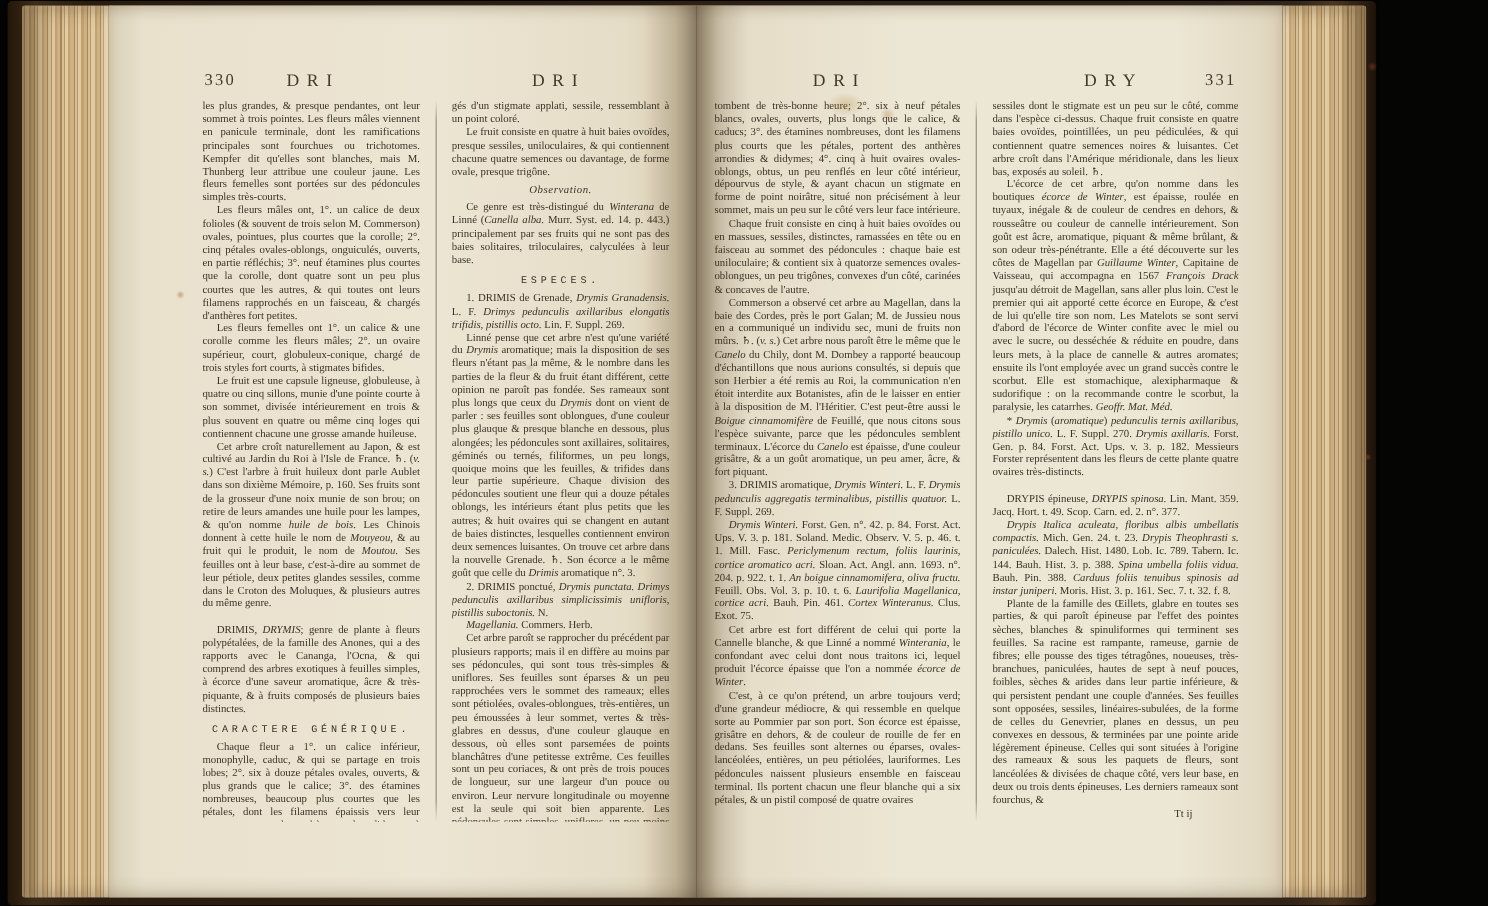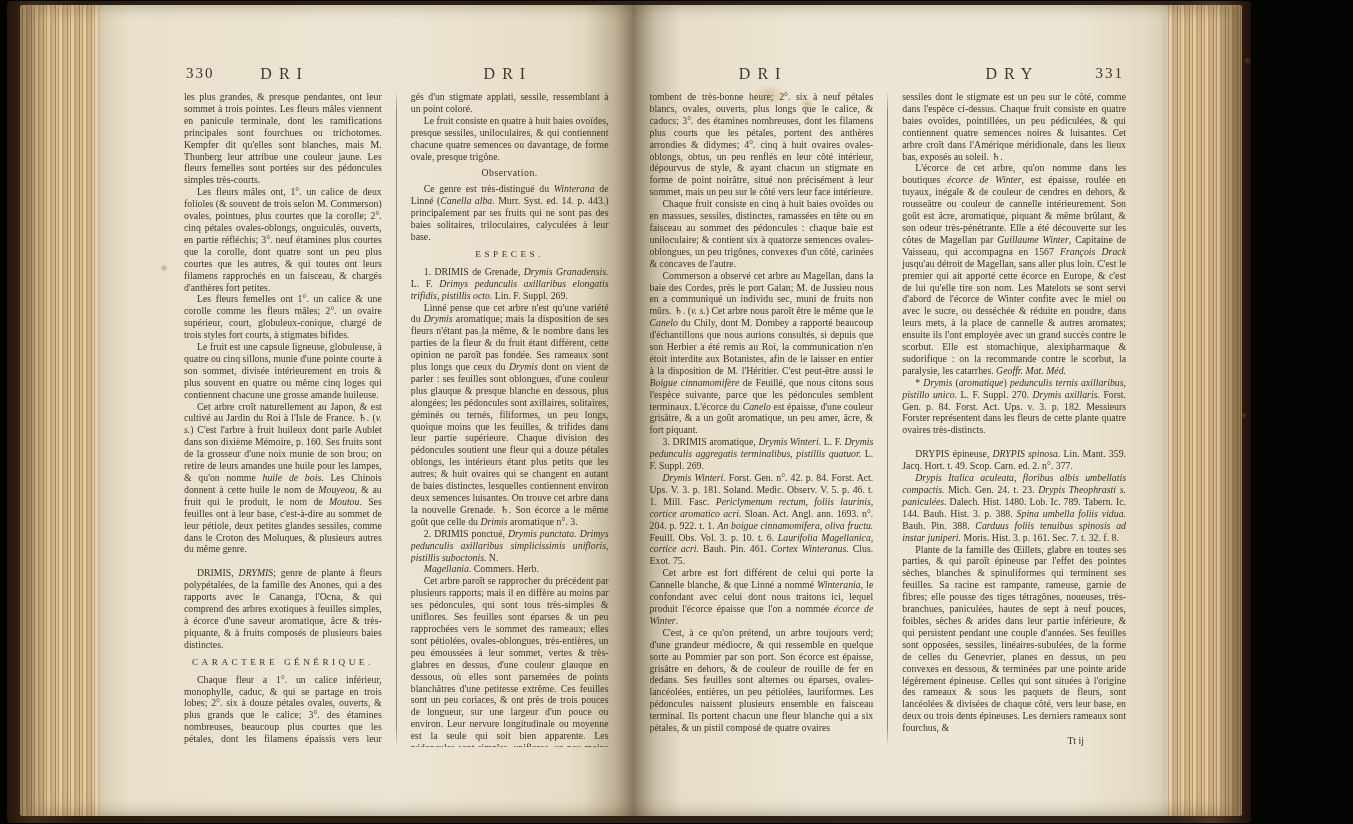--- a/index.html
+++ b/index.html
@@ -36,22 +36,22 @@
   .head-cell{flex:1 1 0;text-align:center;font-size:16px;letter-spacing:7px;color:#423829;}
   .pnum{position:absolute;top:0;font-size:15px;letter-spacing:2px;color:#423829;}
   .pnum.l{left:2px;} .pnum.r{right:2px;font-family:Liberation Serif, serif;}
   .cols{display:flex;gap:4px;height:656px;margin-top:0;}
   .col{flex:1 1 0;overflow:hidden;font-size:9.8px;line-height:11.9px;text-align:justify;}
   .colrule{flex:0 0 1px;background:linear-gradient(rgba(70,58,40,.0),rgba(70,58,40,.55) 3%,rgba(70,58,40,.55) 97%,rgba(70,58,40,0));margin:0 10px;}
   .para{margin:0;}
   .para.first{text-indent:0;}
   .para.ind{text-indent:13px;}
   .para.art{text-indent:13px;margin-top:12px;}
-  .para.ctr{text-align:center;text-indent:0;letter-spacing:3.5px;font-size:9.2px;margin:6px 0 5px;}
-  .para.ctri{text-align:center;text-indent:0;margin:5px 0 4px;letter-spacing:.5px;}
+  .para.ctr{text-align:center;text-indent:0;letter-spacing:3.5px;font-size:9.2px;margin:6px 0 5px;font-family:Liberation Mono, monospace;}
+  .para.ctri{text-align:center;text-indent:0;font-style:italic;margin:5px 0 4px;letter-spacing:.5px;}
   .para.sig{text-align:right;text-indent:0;padding-right:42px;margin-top:1px;}
   
   .spot{position:absolute;border-radius:50%;pointer-events:none;}
   .s1{left:752px;top:84px;width:34px;height:22px;background:radial-gradient(rgba(168,120,45,.28),rgba(168,120,45,0) 70%);}
   .s2{left:800px;top:98px;width:14px;height:12px;background:radial-gradient(rgba(150,100,35,.3),rgba(150,100,35,0) 70%);}
   .s3{left:1243px;top:56px;width:9px;height:9px;background:radial-gradient(rgba(150,60,30,.55),rgba(150,60,30,0) 70%);}
   .s4{left:1240px;top:412px;width:7px;height:7px;background:radial-gradient(rgba(140,90,30,.5),rgba(140,90,30,0) 70%);}
   .s5{left:160px;top:264px;width:8px;height:8px;background:radial-gradient(rgba(140,90,30,.45),rgba(140,90,30,0) 70%);}
   .s6{left:1105px;top:630px;width:22px;height:16px;background:radial-gradient(rgba(160,115,45,.16),rgba(160,115,45,0) 70%);}
   .s7{left:476px;top:330px;width:10px;height:8px;background:radial-gradient(rgba(150,100,40,.25),rgba(150,100,40,0) 70%);}

